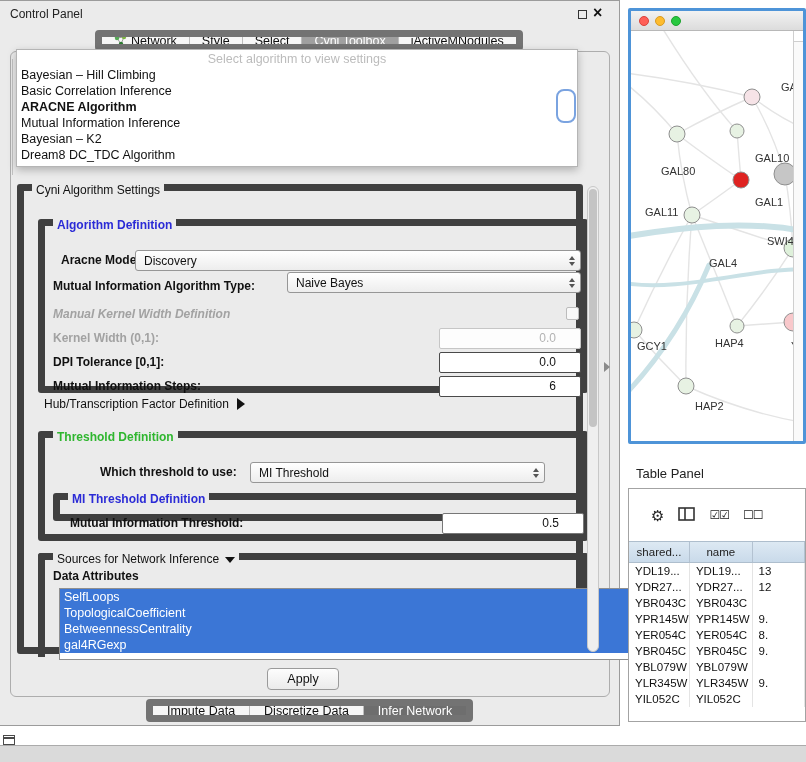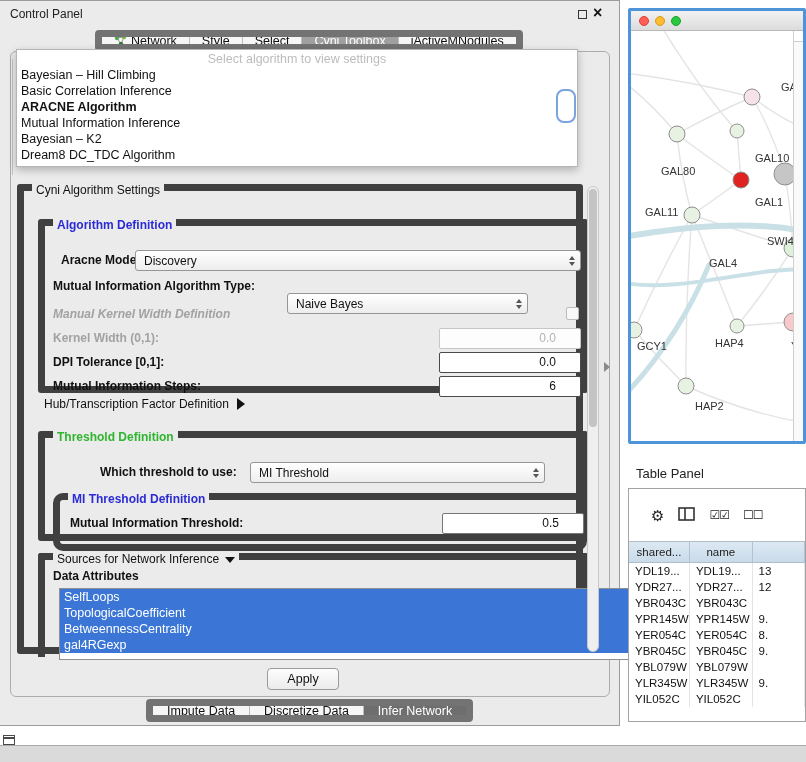--- a/index.html
+++ b/index.html
@@ -170,21 +170,21 @@
           <div class="blabel" style="left:16px; top:24px;">Aracne Mode:</div>
           <div class="combo" style="left:90px; top:24px; width:446px;">
             <span>Discovery</span>
             <span class="arrows">
                 <span class="arr-up"></span>
                 <span class="arr-down"></span>
               </span>
           </div>
 
           <div class="blabel" style="left:8px; top:50px;">Mutual Information Algorithm Type:</div>
-          <div class="combo" style="left:242px; top:67px; width:241px;">
+          <div class="combo" style="left:242px; top:46px; width:294px;">
             <span>Naive Bayes</span>
             <span class="arrows">
                 <span class="arr-up"></span>
                 <span class="arr-down"></span>
               </span>
           </div>
 
           <div class="blabel disabled" style="left:8px; top:78px;font-style:italic;">Manual Kernel Width Definition</div>
           <span class="cbox" style="left:521px; top:81px;"></span>
 
@@ -208,21 +208,21 @@
 
           <div class="blabel" style="left:55px; top:24px;">Which threshold to use:</div>
           <div class="combo" style="left:205px; top:24px; width:295px;">
             <span>MI Threshold</span>
             <span class="arrows">
                 <span class="arr-up"></span>
                 <span class="arr-down"></span>
               </span>
           </div>
 
-          <div class="group" style="left:8px; top:55px; width:534px; height:58px;border-radius:10px;">
+          <div class="group" style="left:8px; top:55px; width:534px; height:28px;">
             <span class="legend blue">MI Threshold Definition</span>
             <div class="blabel" style="left:10px; top:13px;text-align:center;">Mutual Information Threshold:</div>
             <div class="tfield" style="left:382px; top:13px; width:142px; border-width:1px; border-color:#777;">0.5</div>
           </div>
         </div>
 
         <div class="group" style="left:14px; top:362px; width:550px; height:104px; border-bottom:none; border-radius:3px 3px 0 0;">
           <span class="legend">
             <span>Sources for Network Inference</span><span class="tri-down-s"></span>
           </span>

